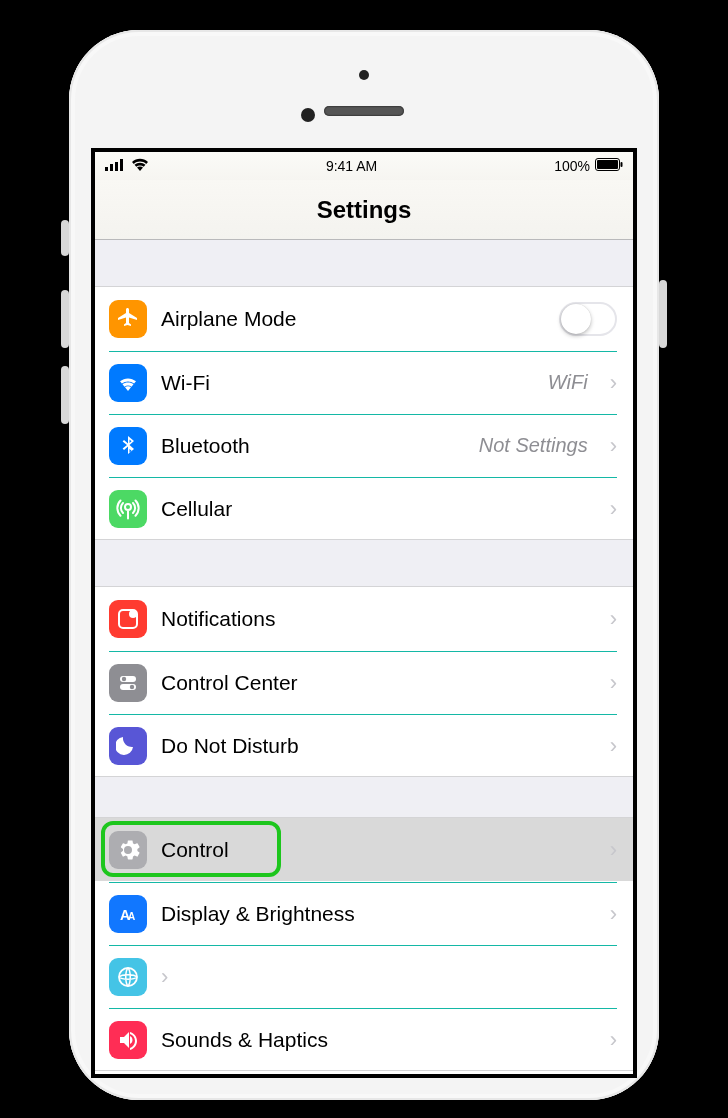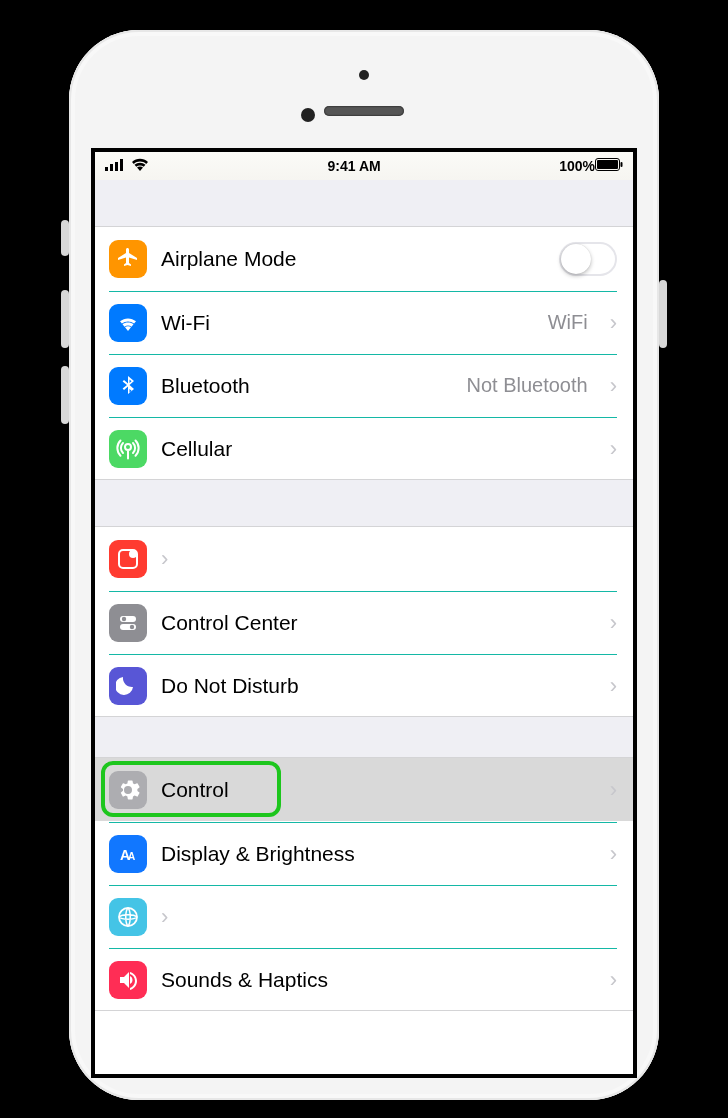--- a/index.html
+++ b/index.html
@@ -51,25 +51,25 @@
   }
 
   
   .statusbar {
     height: 28px;
     display: flex;
     align-items: center;
     justify-content: space-between;
     padding: 0 10px;
     font-size: 14px;
-    font-weight: 700;
+    font-weight: 400;
     background: linear-gradient(#fbfbf7,#f6f5f1);
   }
   .sb-left { display: flex; align-items: center; gap: 6px; }
-  .sb-right { display: flex; align-items: flex-end; }
+  .sb-right { display: flex; align-items: flex-end; gap: 5px; }
 
   .header {
     height: 60px;
     display: flex;
     align-items: center;
     justify-content: center;
     border-bottom: 1px solid #b9b9bb;
     background: linear-gradient(#f9f8f4,#f4f3ef);
   }
   .header-title {
@@ -96,21 +96,21 @@
     align-items: center;
     min-height: 62px;
     gap: 14px;
   }
   .icon {
     width: 38px; height: 38px; border-radius: 9px;
     display: flex; align-items: center; justify-content: center;
     flex-shrink: 0;
   }
   .label { font-size: 21px; color: #000; flex: 1; }
-  .value { font-size: 20px; color: #8e8e93; margin-right: 8px; }
+  .value { font-size: 20px; color: #8e8e93; margin-right: 8px; font-style: italic; }
   .chevron { color: #c7c7cc; font-size: 22px; line-height: 1; }
   .toggle {
     width: 58px; height: 34px; border-radius: 17px;
     background: #fff; border: 2px solid #e5e5ea;
     position: relative;
   }
   .toggle-knob {
     position: absolute; width: 30px; height: 30px; background: #fff;
     border-radius: 50%; box-shadow: 0 2px 4px rgba(0,0,0,0.25), 0 0 1px rgba(0,0,0,0.2);
     left: 0; top: 0;
@@ -177,20 +177,23 @@
         <span>
           <svg width="28" height="13" viewBox="0 0 28 13">
               <rect x="0.5" y="0.5" width="24" height="12" rx="2.5" fill="none" stroke="#000" stroke-width="1"></rect>
               <rect x="2" y="2" width="21" height="9" rx="1" fill="#000"></rect>
               <rect x="25.5" y="4" width="2" height="5" rx="1" fill="#000"></rect>
             </svg>
         </span>
       </div>
     </div>
 
+    <div class="header">
+      <span class="header-title">Settings</span>
+    </div>
 
     <div class="list">
 
       <div class="section-gap"></div>
 
       <div class="group">
 
         <div class="row">
           <div class="row-content">
             <div class="icon ic-orange">
@@ -219,21 +222,21 @@
         </div>
 
         <div class="row">
           <div class="row-content">
             <div class="icon ic-blue">
               <svg viewBox="0 0 24 24">
                   <path d="M12 2l6 5-4.5 4 4.5 4-6 5v-7.5L8 16l-1.4-1.4L11 11 6.6 7.4 8 6l4 3.5V2zm1.5 3.6V9l2-1.7-2-1.7zm0 9.4v3.4l2-1.7-2-1.7z"></path>
                 </svg>
             </div>
             <span class="label">Bluetooth</span>
-            <span class="value">Not Bluetooth</span>
+            <span class="value">Not Settings</span>
             <span class="chevron">›</span>
           </div>
         </div>
 
         <div class="row">
           <div class="row-content">
             <div class="icon ic-green">
               <svg viewBox="0 0 24 24">
                   <path d="M12 7a3 3 0 100 6 3 3 0 000-6zm0 6.5v8M7 6c-2.8 2.8-2.8 7.2 0 10M17 6c2.8 2.8 2.8 7.2 0 10M4.5 3.5c-4.2 4.2-4.2 11 0 15.2M19.5 3.5c4.2 4.2 4.2 11 0 15.2" fill="none" stroke="#fff" stroke-width="2" stroke-linecap="round"></path>
                 </svg>
@@ -249,20 +252,21 @@
       <div class="group">
 
         <div class="row">
           <div class="row-content">
             <div class="icon ic-red">
               <svg viewBox="0 0 24 24">
                   <rect x="3" y="3" width="18" height="18" rx="4" fill="none" stroke="#fff" stroke-width="2"></rect>
                   <circle cx="17" cy="7" r="4" fill="#fff"></circle>
                 </svg>
             </div>
+            <span class="label">Notifications</span>
             <span class="chevron">›</span>
           </div>
         </div>
 
         <div class="row">
           <div class="row-content">
             <div class="icon ic-gray">
               <svg viewBox="0 0 24 24">
                   <rect x="4" y="5" width="16" height="6" rx="3" fill="#fff"></rect>
                   <circle cx="8" cy="8" r="2.2" fill="#8e8e93"></circle>

